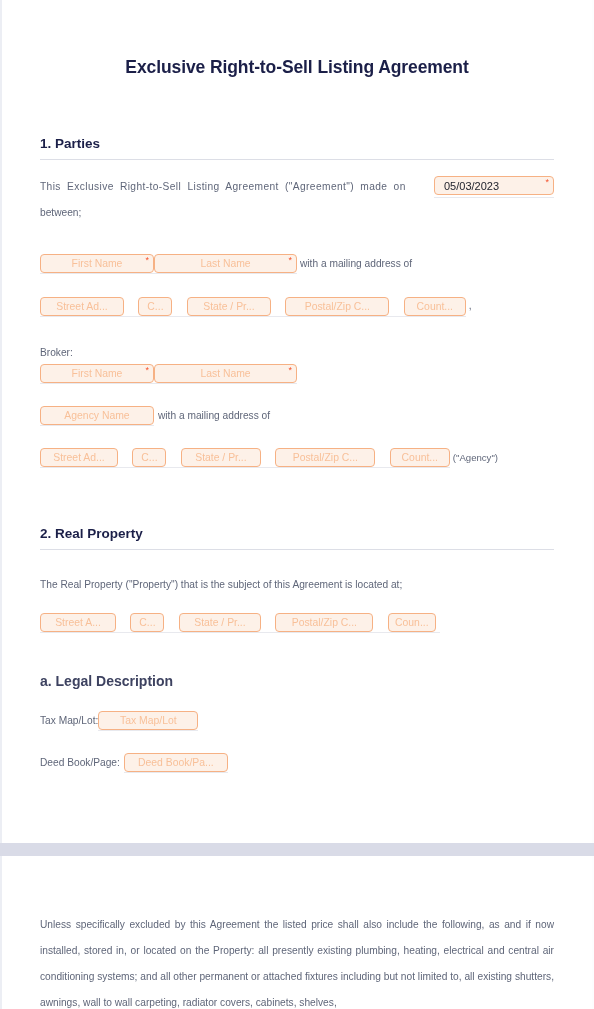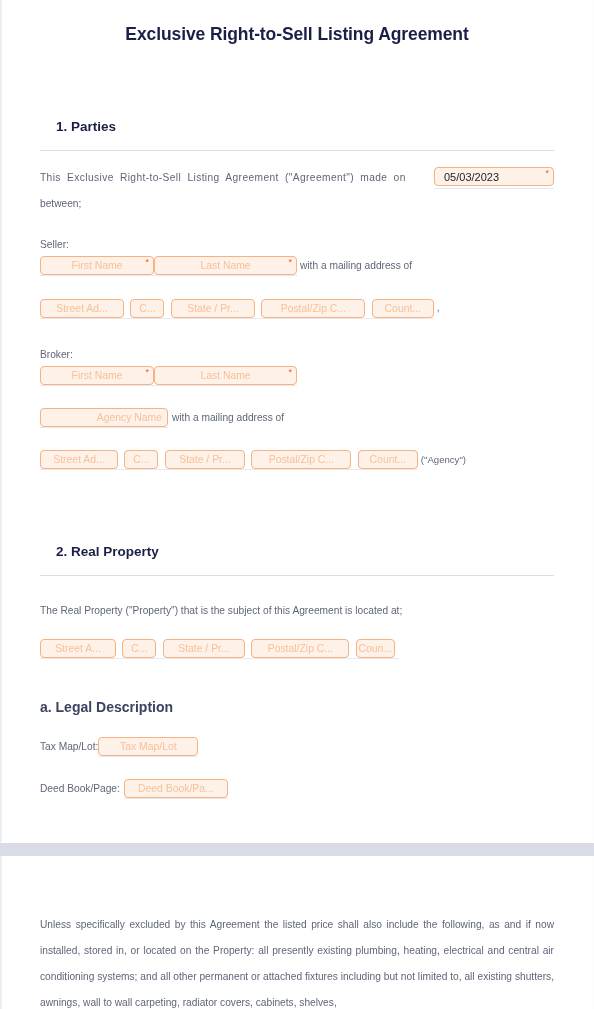--- a/index.html
+++ b/index.html
@@ -37,29 +37,29 @@
     border-left: 2px solid #eceef4;
     border-right: 2px solid #fdfdfe;
   }
 
   h1.doc-title {
     font-size: 17.5px;
     font-weight: bold;
     color: #1b1f48;
     text-align: center;
     margin: 0;
-    padding-top: 24px;
+    padding-top: 57px;
     letter-spacing: -0.1px;
   }
 
   .section-head {
     font-size: 13.5px;
     font-weight: bold;
     color: #1b1f48;
-    margin: 16px;
+    margin: 0;
   }
   .rule {
     height: 1px;
     background: #dcdee6;
     margin-top: 8px;
   }
   .subhead {
     font-size: 14px;
     font-weight: bold;
     color: #3d4260;
@@ -121,21 +121,21 @@
     display: inline-block;
     vertical-align: middle;
   }
 
   .row {
     display: flex;
     align-items: center;
     gap: 0px;
   }
   .addr-row { display: flex; align-items: center; }
-  .addr-row .fld { margin-right: 2px; }
+  .addr-row .fld { margin-right: 10px; }
 
   .spacer-6 { height: 6px; }
   .spacer-10 { height: 10px; }
   .spacer-14 { height: 14px; }
   .spacer-18 { height: 18px; }
   .spacer-22 { height: 22px; }
   .spacer-30 { height: 30px; }
   .spacer-40 { height: 40px; }
 </style>
 </head>
@@ -161,21 +161,20 @@
           <span>05/03/2023</span>
           <span class="req">*</span>
         </span>
       </span>
     </div>
     <div class="body">between;</div>
 
     <div class="spacer-22"></div>
 
     <div>
-      <div class="label-txt">Seller:</div>
       <div class="spacer-6"></div>
       <div class="row">
         <span class="ul">
           <span class="fld" style="width:114px;">
             <span>First Name</span>
             <span class="req">*</span>
           </span>
         </span>
         <span class="ul">
           <span class="fld" style="width:143px;">
@@ -227,21 +226,21 @@
             <span>Last Name</span>
             <span class="req">*</span>
           </span>
         </span>
       </div>
 
       <div class="spacer-22"></div>
 
       <div class="row">
         <span class="ul">
-          <span class="fld" style="width:128px;justify-content:flex-end;">
+          <span class="fld" style="width:114px;">
               <span>Agency Name</span>
             </span>
         </span>
         <span class="inline-txt" style="margin-left:4px;">with a mailing address of</span>
       </div>
 
       <div class="spacer-22"></div>
 
       <div class="addr-row">
         <span class="ul">
@@ -286,21 +285,21 @@
           </span>
         <span class="fld" style="width:34px;">
             <span>C...</span>
           </span>
         <span class="fld" style="width:82px;">
             <span>State / Pr...</span>
           </span>
         <span class="fld" style="width:98px;">
             <span>Postal/Zip C...</span>
           </span>
-        <span class="fld" style="width:39px; margin-right:4px;">
+        <span class="fld" style="width:48px; margin-right:4px;">
             <span>Coun...</span>
           </span>
       </span>
     </div>
 
     <div class="spacer-30"></div>
     <div class="spacer-10"></div>
 
     <div class="subhead">a. Legal Description</div>
 

